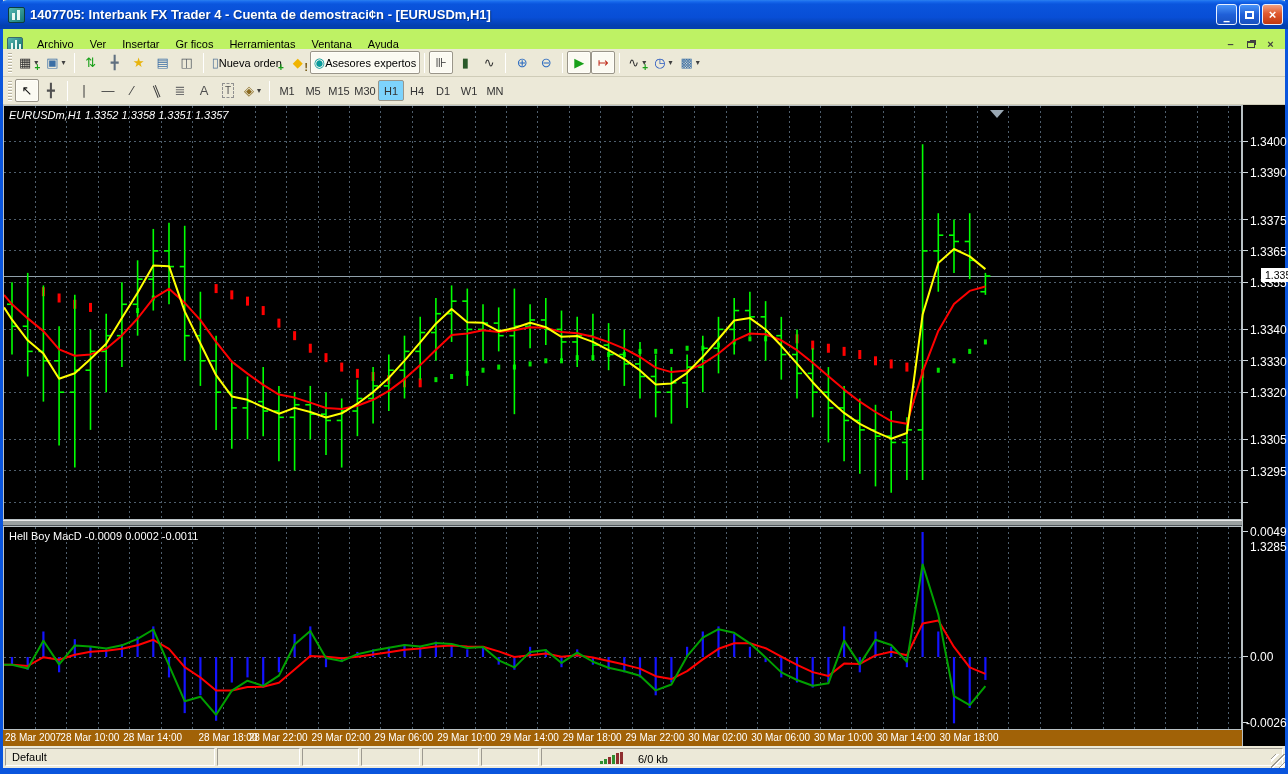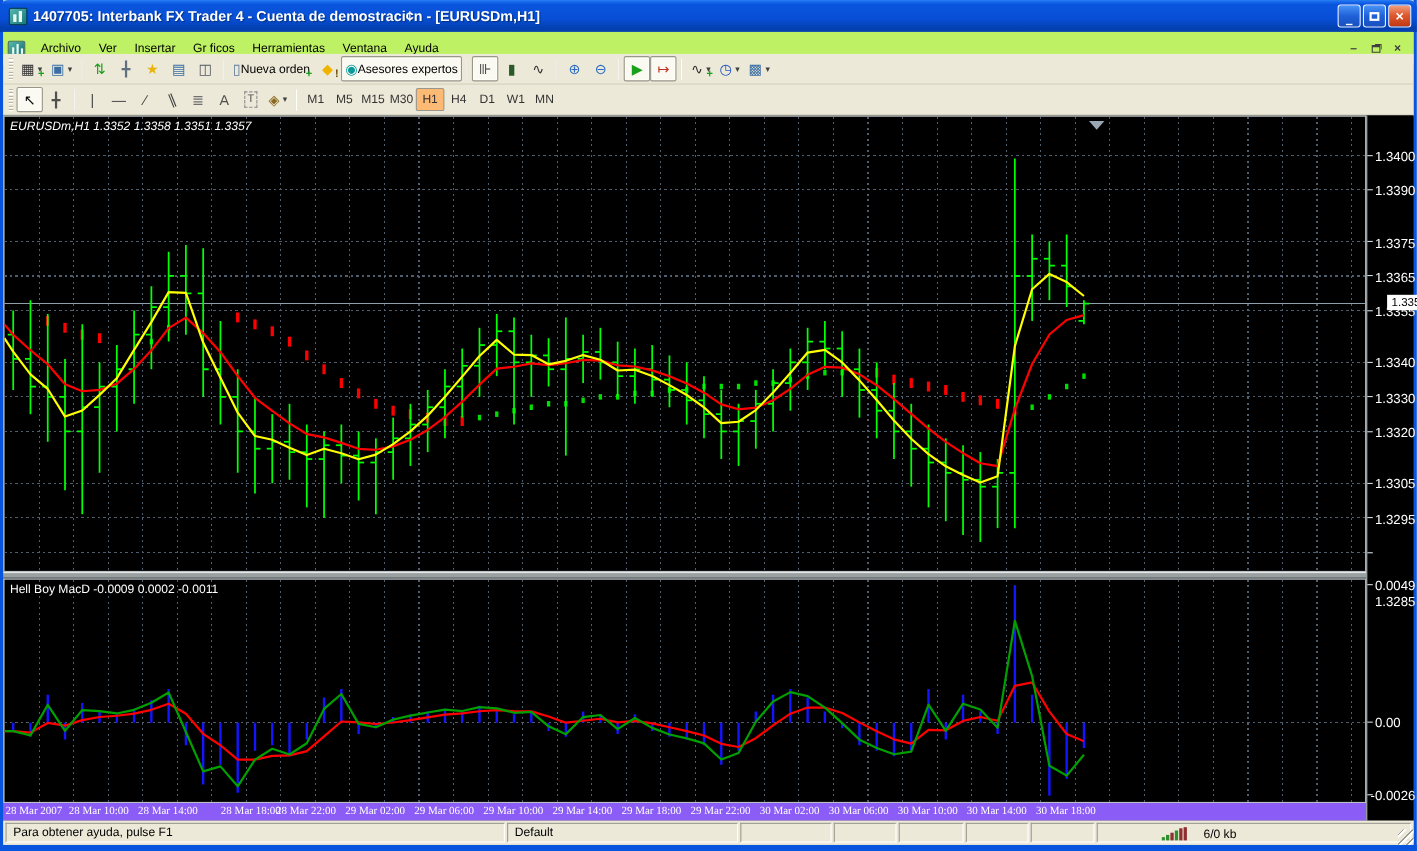--- a/index.html
+++ b/index.html
@@ -47,29 +47,29 @@
   .tb-btn { height:23px; min-width:24px; display:flex; align-items:center; justify-content:center;
     padding:0 3px; border:1px solid transparent; border-radius:2px; position:relative; color:#303030; }
   .tb-btn.pressed { border:1px solid #9a968a; background:#fbfaf2; box-shadow:inset 0 0 0 1px #fffef8; }
   .tb-ico { font-size:13px; line-height:13px; }
   .tb-ico.slant { transform:rotate(-22deg); display:inline-block; }
   .tb-over { position:absolute; right:1px; bottom:1px; font-size:10px; font-weight:bold; line-height:9px; }
   .tb-label { font-size:11px; margin-left:0; color:#000; }
   .tb-dd { font-size:8px; margin-left:3px; color:#404040; }
   .tf-btn { height:21px; min-width:26px; display:flex; align-items:center; justify-content:center;
     font-size:11px; color:#333; border:1px solid transparent; border-radius:2px; }
-  .tf-btn.pressed { border:1px solid #9a968a; background:#fdba74; }
+  .tf-btn.pressed { border:1px solid #9a968a; background:#7dd3fc; }
   
   .chart-region { position:absolute; left:0; top:105px; width:1282px; height:641px; background:#000;
     box-shadow:inset 1px 1px 0 #8a887c; }
   .main-pane { position:absolute; left:0; top:0; width:1239px; height:415px; border:1px solid #b9c1c5;font-style:italic; }
   .pane-divider { position:absolute; left:0; top:415px; width:1239px; height:6px; background:#9aa0a0;
     border-top:1px solid #e8e8e8; border-bottom:1px solid #50565a; }
   .ind-pane { position:absolute; left:0; top:421px; width:1239px; height:204px; border:1px solid #b9c1c5; }
-  .time-axis { position:absolute; left:0; top:625px; width:1239px; height:16px; background:#8b5cf6;font-family:Liberation Serif, serif; }
+  .time-axis { position:absolute; left:0; top:625px; width:1239px; height:16px; background:#a16207; }
   .time-label { position:absolute; top:2px; color:#fff; font-size:10px; white-space:nowrap;
     transform:translateX(-50%); }
   .price-axis { position:absolute; left:1239px; top:0; width:43px; height:641px; background:#000;
     border-left:1px solid #b9c1c5; }
   .pa-label { position:absolute; left:7px; color:#fff; font-size:12px; }
   .pa-tick { position:absolute; left:0; width:5px; height:1px; background:#cfd7db; }
   .pa-current { position:absolute; left:2px; background:#fff; color:#000; font-size:10.5px;
     padding:1px 3px 1px 4px; z-index:3; }
   .pane-info { position:absolute; left:5px; top:3px; color:#fff; font-size:11px; white-space:nowrap; z-index:2; }
   svg { position:absolute; left:0; top:0; }
@@ -716,21 +716,20 @@
         <span class="pa-label" style="top: 420.001px;">0.0049</span>
         <span class="pa-tick" style="top: 550.5px;"></span>
         <span class="pa-label" style="top: 545px;">0.00</span>
         <span class="pa-tick" style="top: 616.826px;"></span>
         <span class="pa-label" style="top: 611.326px; left: 3px;">-0.0026</span>
         <span class="pa-current" style="top: 163.02px; margin-left: 16px;">1.3357</span>
       </div>
   </div>
 
   <div class="statusbar" id="statusbar">
-    <span class="sb-cell sb-help">Para obtener ayuda, pulse F1</span>
     <span class="sb-cell" style="flex:0 0 210px">Default</span>
     <span class="sb-cell" style="flex:0 0 83px"></span>
     <span class="sb-cell" style="flex:0 0 57px"></span>
     <span class="sb-cell" style="flex:0 0 59px"></span>
     <span class="sb-cell" style="flex:0 0 57px"></span>
     <span class="sb-cell" style="flex:0 0 58px"></span>
     <span class="sb-cell sb-net">
       <svg id="sig-icon" width="24" height="14" style="position:static;margin-left:52px">
           <rect x="0" y="10" width="3" height="3" fill="#2f8f2f"></rect>
           <rect x="4" y="8" width="3" height="5" fill="#2f8f2f"></rect>

